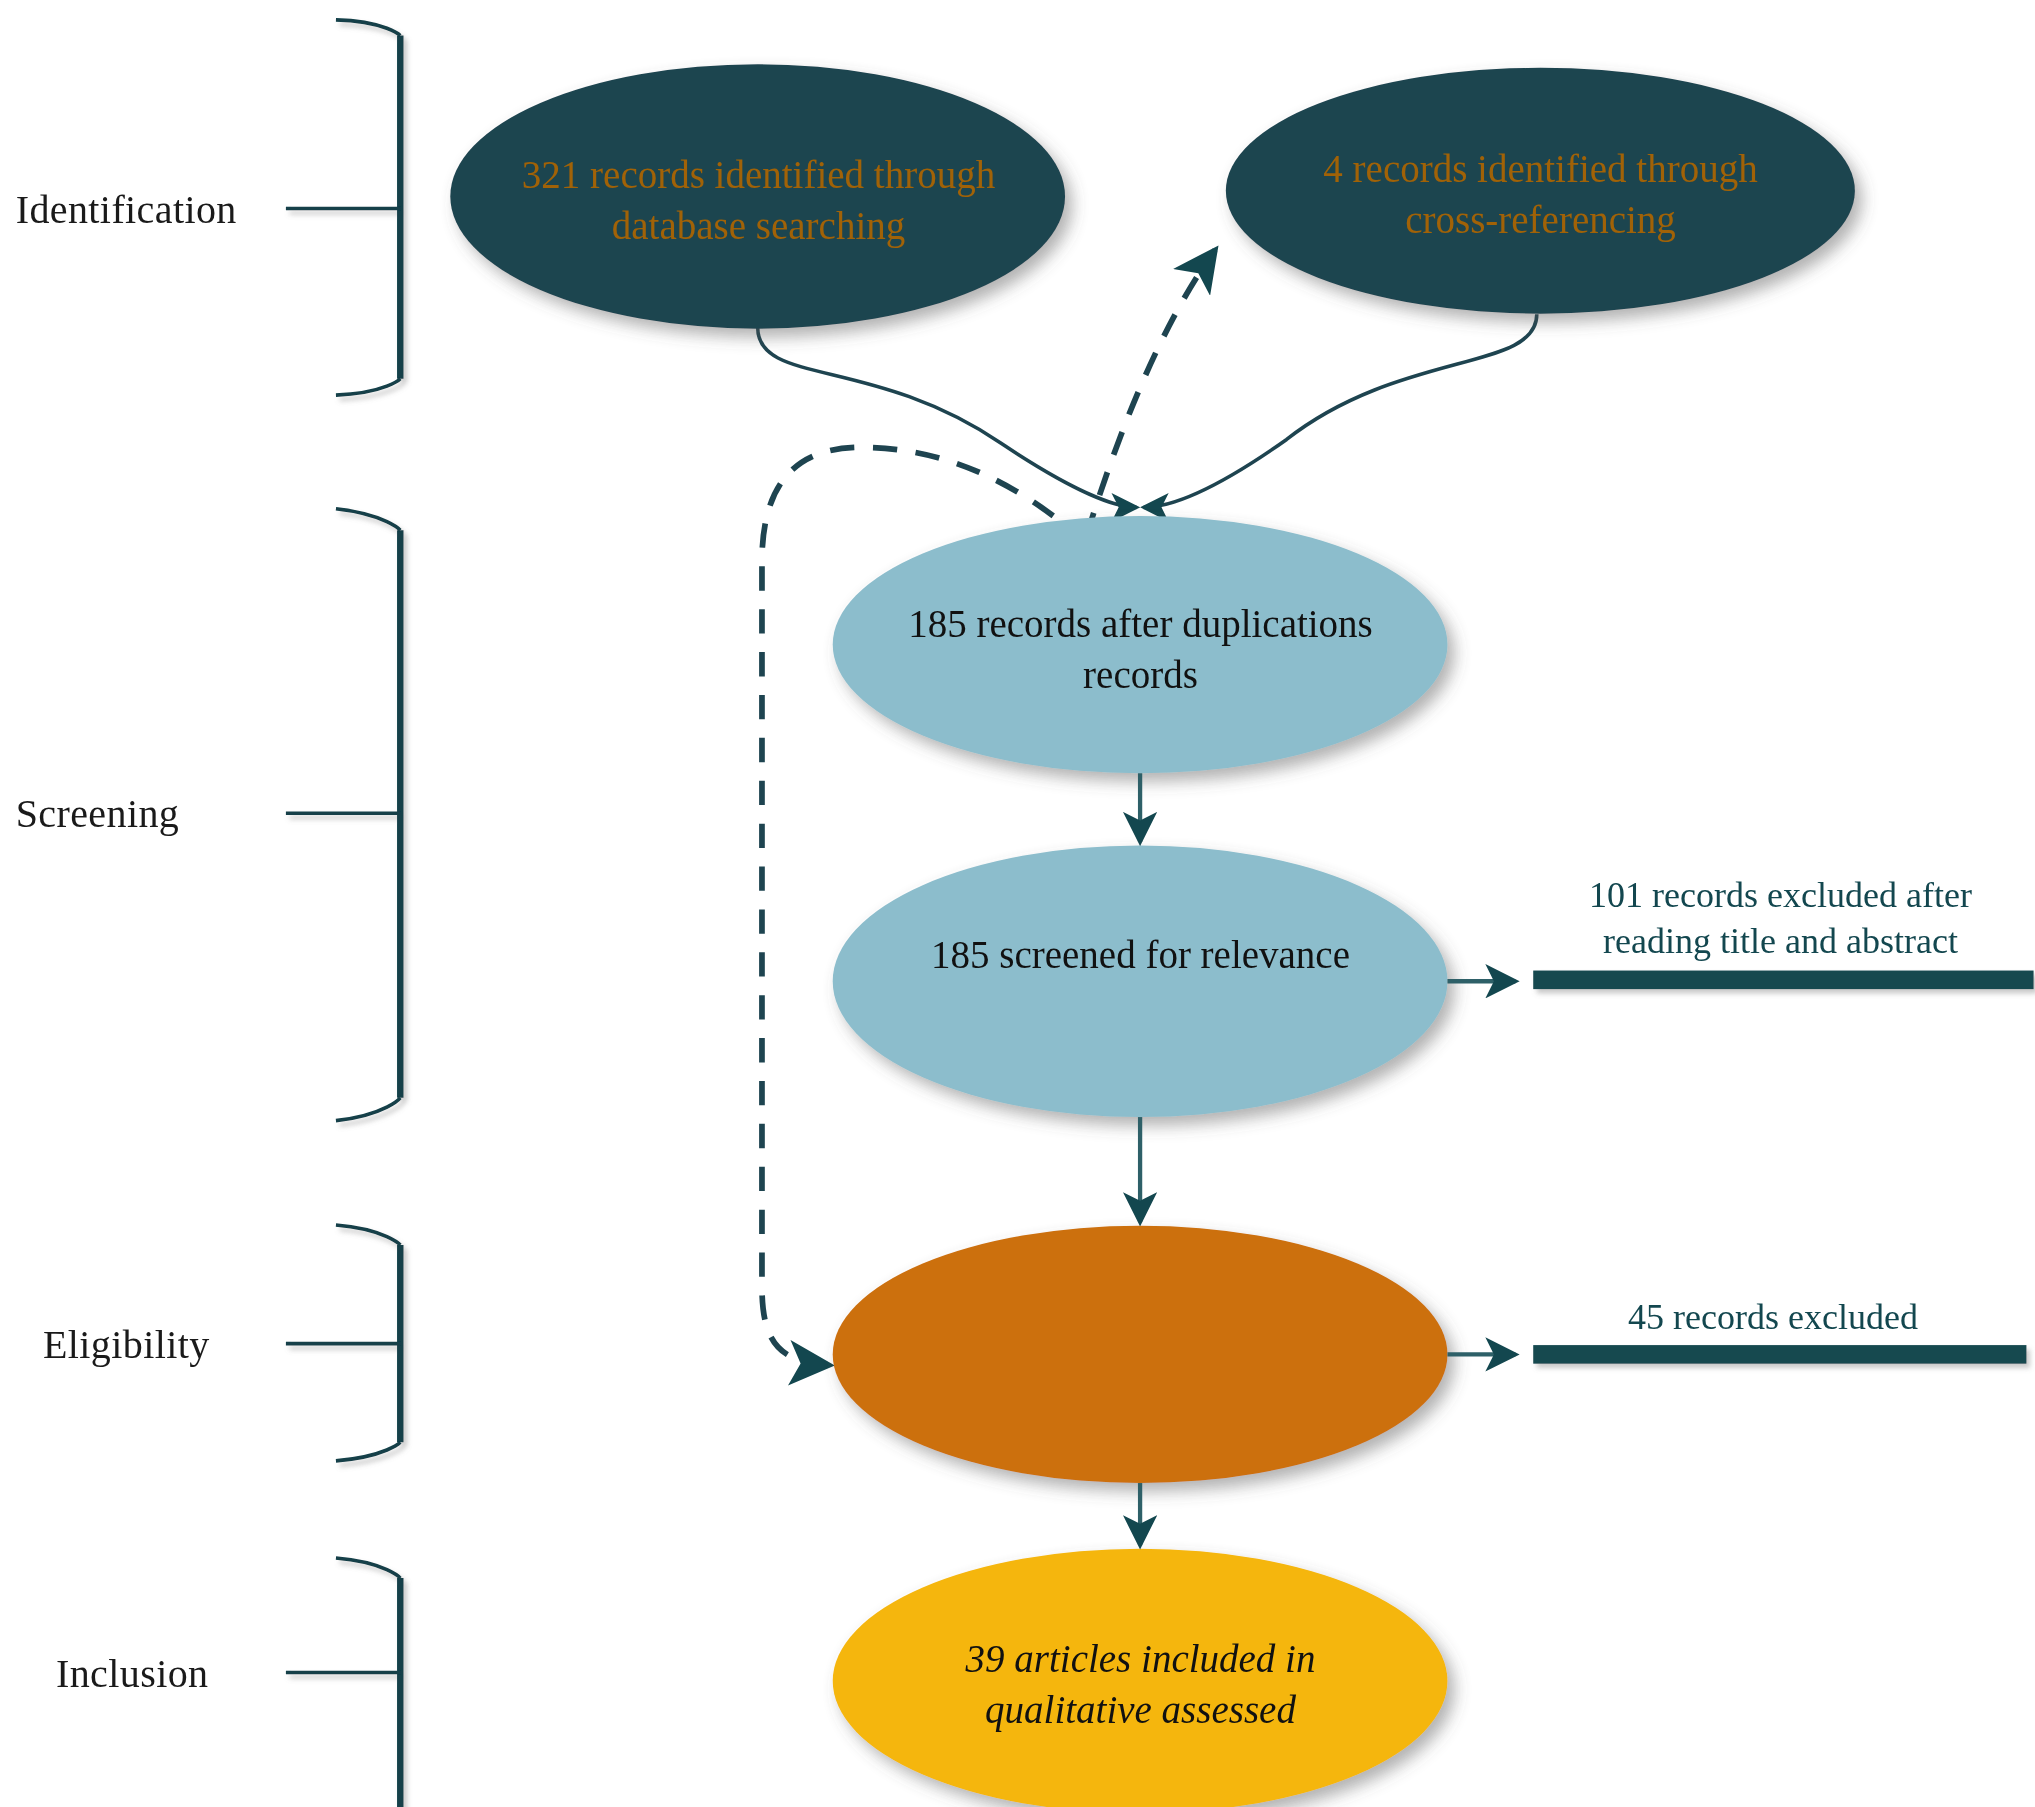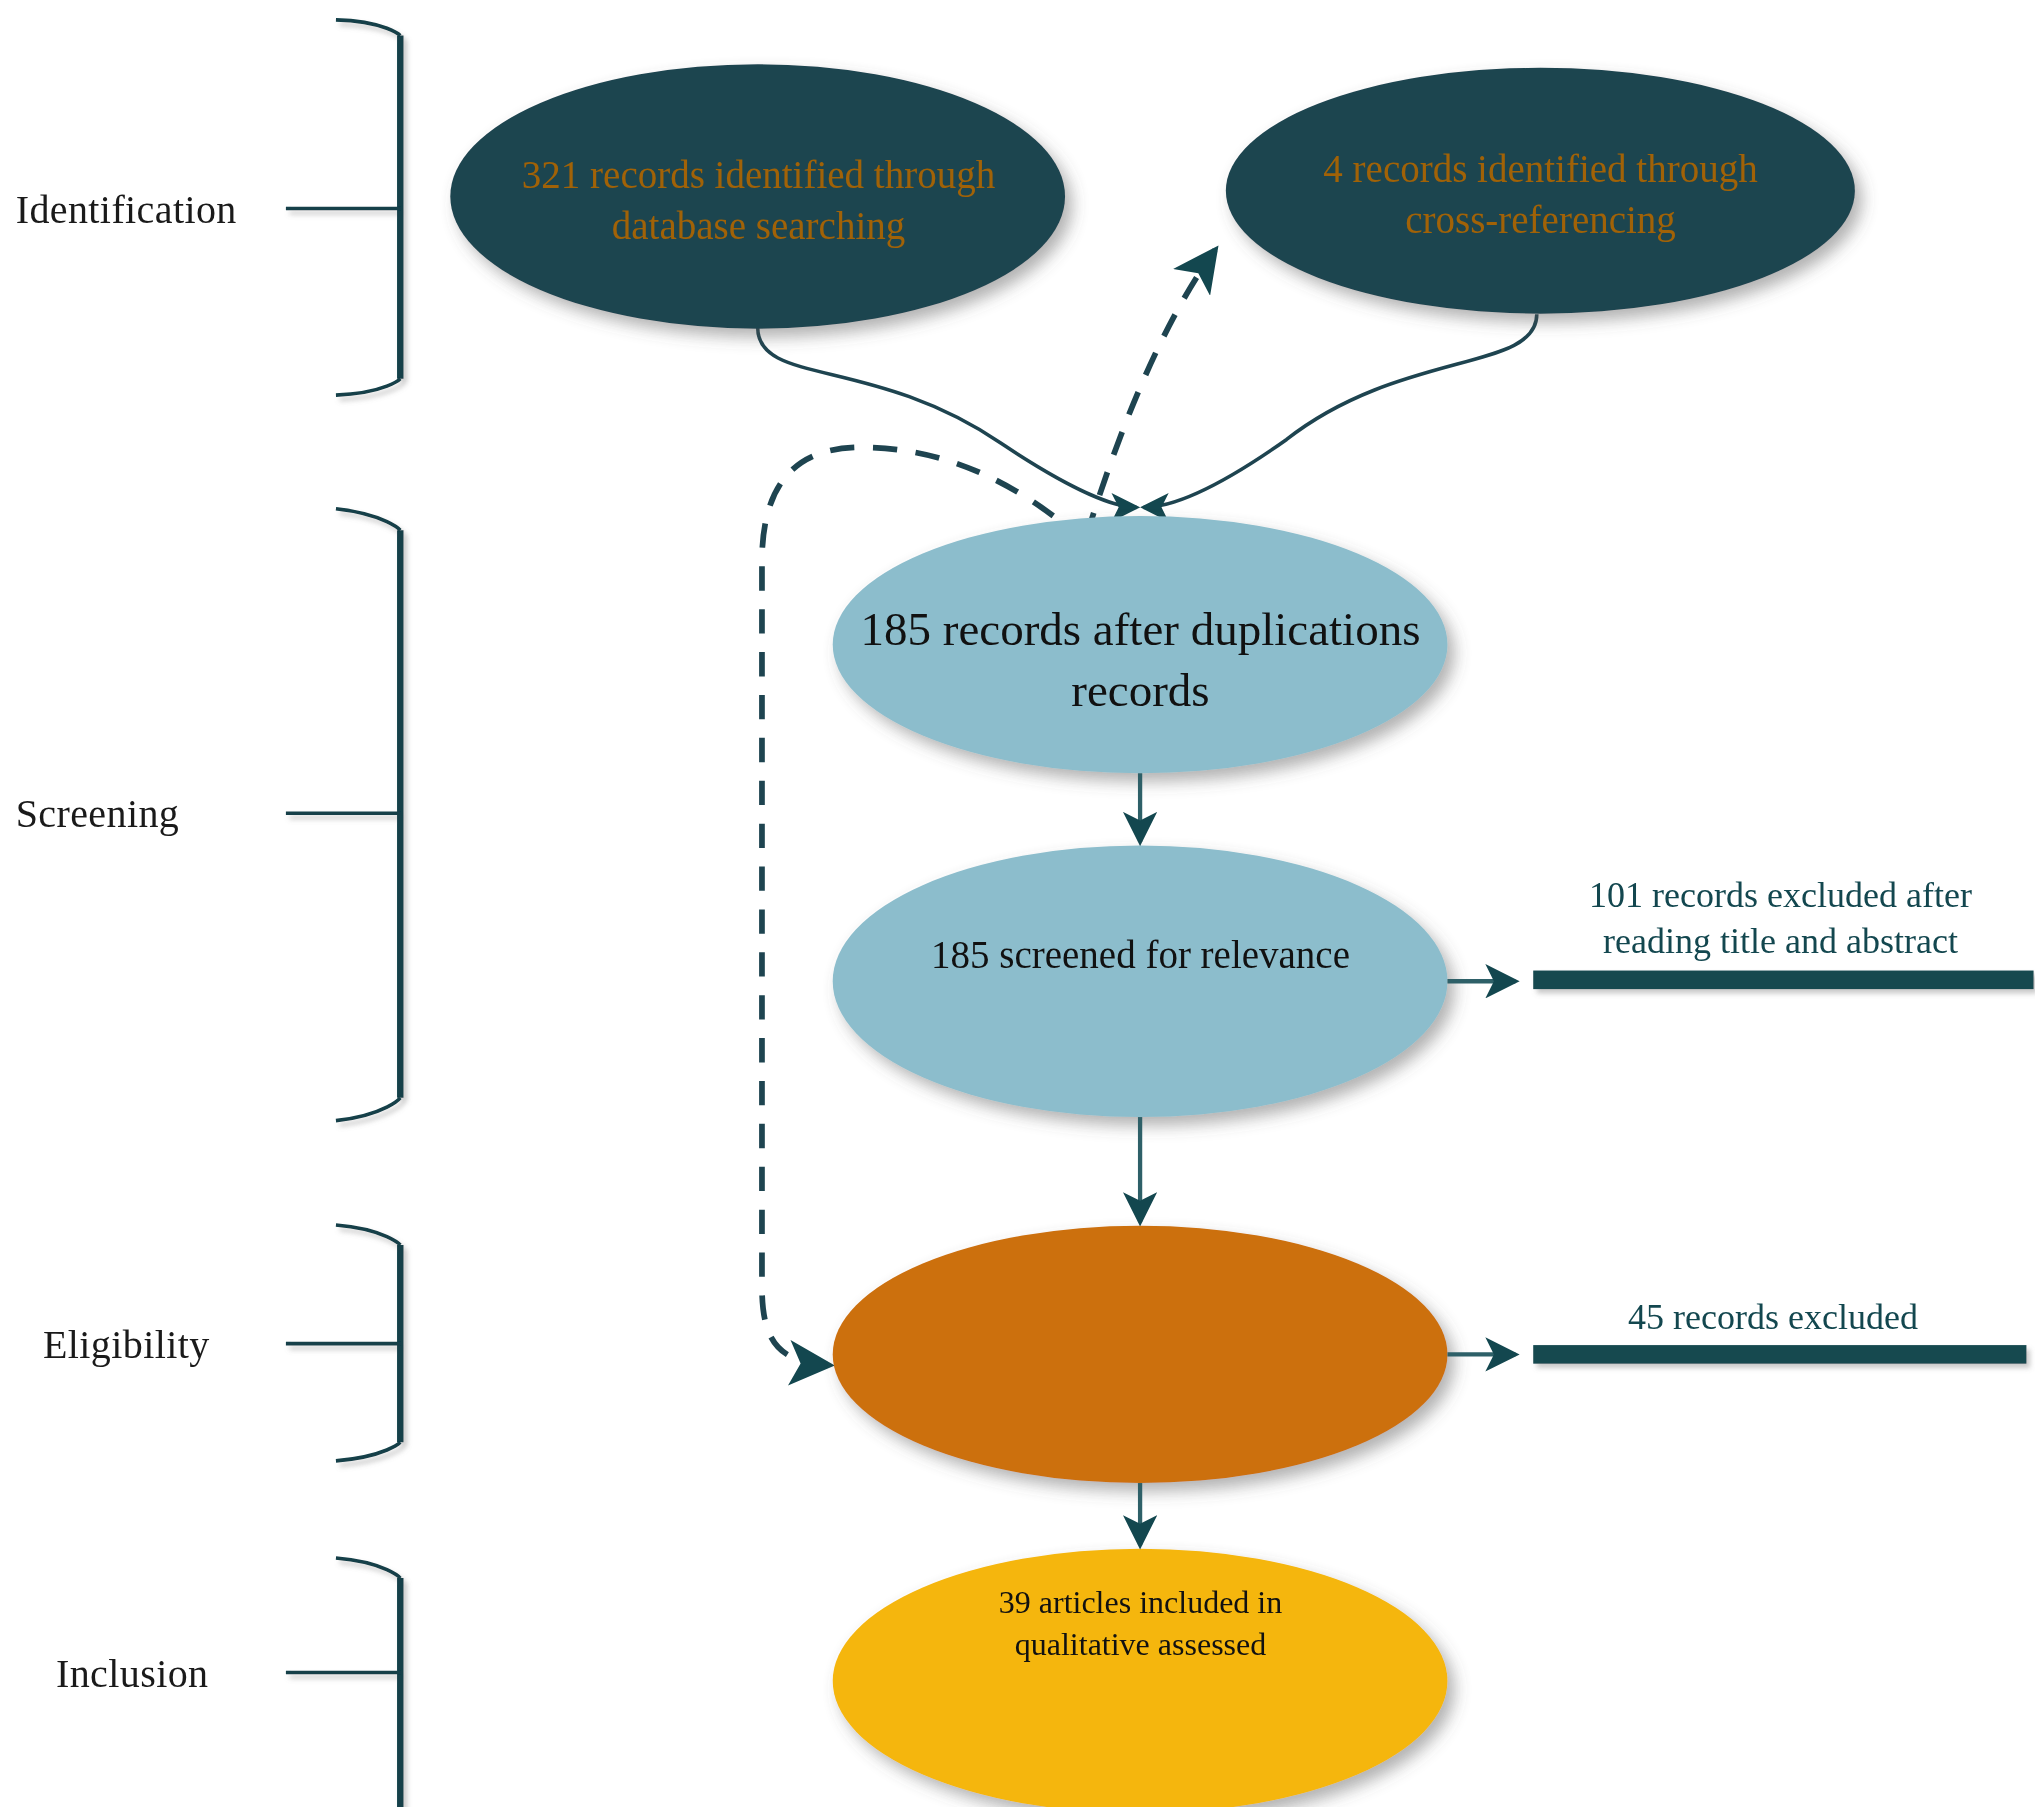--- a/index.html
+++ b/index.html
@@ -156,31 +156,31 @@
   <div class="node-text dark" style="left:458px; top:136px; width:601px; font-size:39px;">
     <div>321 records identified through</div>
     <div>database searching</div>
   </div>
 
   <div class="node-text dark" style="left:1244px; top:130px; width:593px; font-size:39px;">
     <div>4 records identified through</div>
     <div>cross-referencing</div>
   </div>
 
-  <div class="node-text light" style="left:840px; top:585px; width:601px; font-size:47px;">
+  <div class="node-text light" style="left:840px; top:585px; width:601px; font-size:39px;">
     <div>185 records after duplications</div>
     <div>records</div>
   </div>
 
   <div class="node-text light" style="left:840px; top:916px; width:601px; font-size:39px;">
     <div>185 screened for relevance</div>
   </div>
 
 
-  <div class="node-text light" style="left:840px; top:1568px; width:601px; font-size:32px;">
+  <div class="node-text light" style="left:840px; top:1620px; width:601px; font-size:39px;font-style:italic;">
     <div>39 articles included in</div>
     <div>qualitative assessed</div>
   </div>
 
   <div class="side-text" style="left:1523px; top:858px; width:515px;">
     <div>101 records excluded after</div>
     <div>reading title and abstract</div>
   </div>
 
   <div class="side-text" style="left:1523px; top:1280px; width:500px;">

